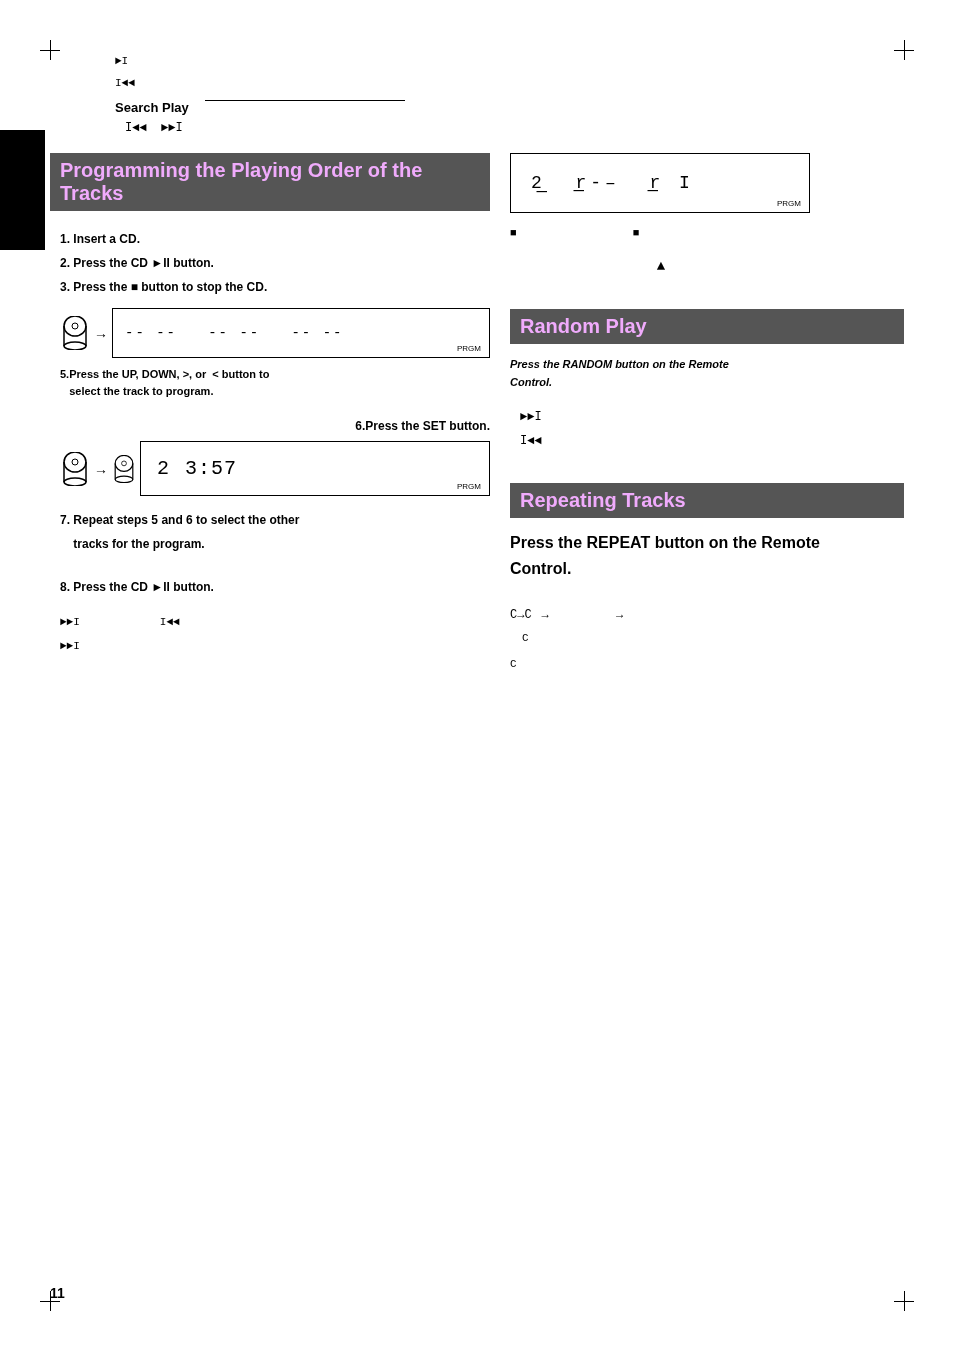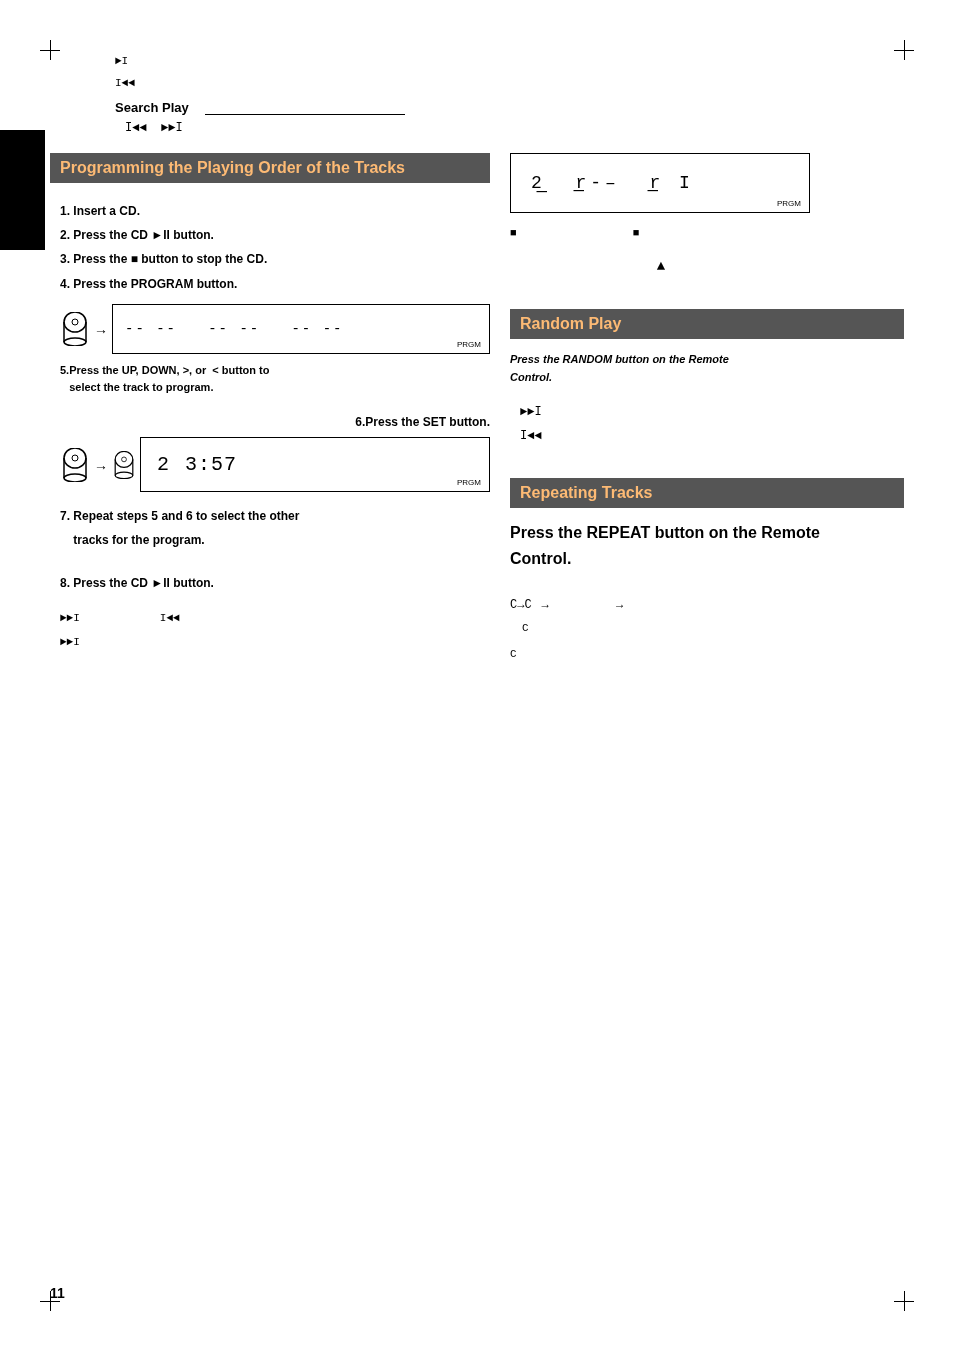--- a/index.html
+++ b/index.html
@@ -45,23 +45,23 @@
       left: 0;
       top: 130px;
       width: 45px;
       height: 120px;
       background: #000;
     }
 
     
     .section-heading {
       background: #555;
-      color: #fdba74;
-      font-weight: bold;
-      font-size: 16px;
+      color: #f0abfc;
+      font-weight: bold;
+      font-size: 20px;
       padding: 6px 10px;
       margin-bottom: 12px;
     }
 
     
     .steps {
       margin-top: 16px;
       font-size: 12px;
       line-height: 2;
     }
@@ -235,39 +235,38 @@
   <div class="crosshair bl"></div>
   <div class="crosshair br"></div>
 
   <div class="black-tab"></div>
 
   <div style="margin-left: 65px; margin-top: 10px; font-size: 11px; line-height: 2.0;">
     <div style="font-family:'Courier New',monospace;">►I</div>
     <div style="font-family:'Courier New',monospace;">I◄◄</div>
   </div>
 
-  <div style="margin-left: 65px; margin-top: 6px; display: flex; align-items: flex-end; gap: 8px; margin-bottom: 20px;">
+  <div style="margin-left: 65px; margin-top: 6px; display: flex; align-items: flex-start; gap: 8px; margin-bottom: 20px;">
     <span style="font-weight:bold; font-size:13px;">Search Play</span>
     <span class="hr-line"></span>
   </div>
   <div style="margin-left: 75px; margin-top: -14px; margin-bottom: 18px; font-family:'Courier New',monospace; font-size: 12px;">
     I◄◄&nbsp;&nbsp;►►I
   </div>
 
   <div style="display: flex; gap: 20px;">
 
     <div style="width: 440px; flex-shrink: 0;">
 
       <div class="section-heading">Programming the Playing Order of the Tracks</div>
 
       <div class="steps">
         <div class="step">1. Insert a CD.</div>
         <div class="step">2. Press the CD ►II button.</div>
         <div class="step">3. Press the <span style="font-family:'Courier New',monospace;">■</span> button to stop the CD.</div>
-        <div class="step">4. Press the PROGRAM button.</div>
       </div>
 
       <div class="step-diagram-row">
 
         <svg class="disc-svg" viewBox="0 0 30 34">
           <ellipse cx="15" cy="10" rx="11" ry="10" fill="none" stroke="#000" stroke-width="1.5"></ellipse>
           <circle cx="15" cy="10" r="3" fill="none" stroke="#000" stroke-width="1"></circle>
           <line x1="4" y1="10" x2="4" y2="30" stroke="#000" stroke-width="1.5"></line>
           <line x1="26" y1="10" x2="26" y2="30" stroke="#000" stroke-width="1.5"></line>
           <ellipse cx="15" cy="30" rx="11" ry="4" fill="none" stroke="#000" stroke-width="1.5"></ellipse>

